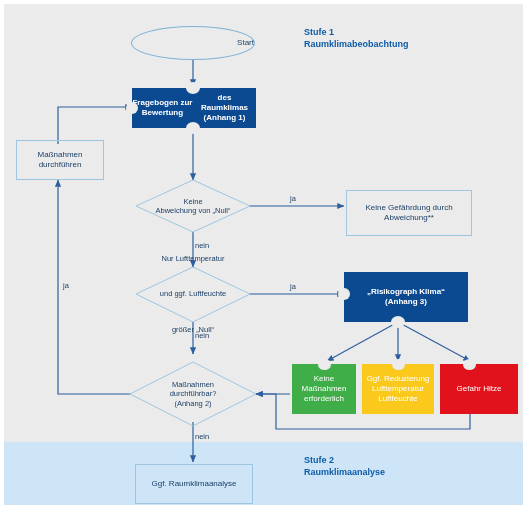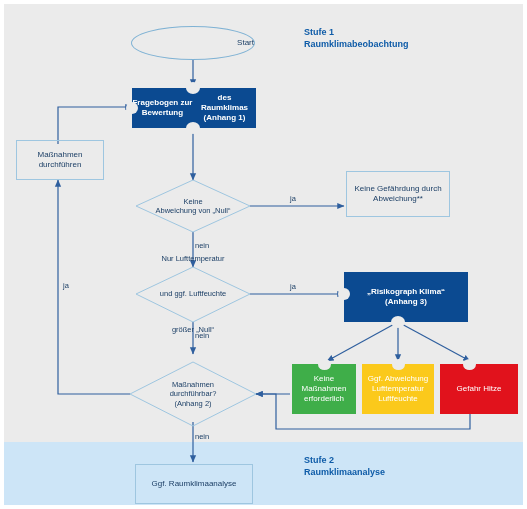--- a/index.html
+++ b/index.html
@@ -97,21 +97,21 @@
     <div class="node obox" style="left:12px;top:136px;width:88px;height:40px;flex-direction:column;">
       <span class="txt">Maßnahmen</span>
       <span class="txt">durchführen</span>
     </div>
 
     <div class="node dialbl" style="left:132px;top:188px;width:114px;height:28px;flex-direction:column;">
       <span class="txt">Keine</span>
       <span class="txt">Abweichung von „Null“</span>
     </div>
 
-    <div class="node obox" style="left:342px;top:167px;width:104px;height:46px;flex-direction:column;">
+    <div class="node obox" style="left:342px;top:186px;width:126px;height:46px;flex-direction:column;">
       <span class="txt">Keine Gefährdung durch</span>
       <span class="txt">Abweichung**</span>
     </div>
 
     <div class="node dialbl" style="left:132px;top:272px;width:114px;height:36px;flex-direction:column;gap:26px;">
       <span class="txt">Nur Lufttemperatur</span>
       <span class="txt">und ggf. Luftfeuchte</span>
       <span class="txt">größer „Null“</span>
     </div>
 
@@ -123,21 +123,21 @@
     <div class="notch" style="left:387px;top:312px;width:14px;height:12px;"></div>
 
     <div class="node gbox" style="left:288px;top:360px;width:64px;height:50px;flex-direction:column;">
       <span class="txt">Keine</span>
       <span class="txt">Maßnahmen</span>
       <span class="txt">erforderlich</span>
     </div>
     <div class="notch" style="left:314px;top:355px;width:13px;height:11px;"></div>
 
     <div class="node ybox" style="left:358px;top:360px;width:72px;height:50px;flex-direction:column;">
-      <span class="txt">Ggf. Abweichung</span>
+      <span class="txt">Ggf. Reduzierung</span>
       <span class="txt">Lufttemperatur</span>
       <span class="txt">Luftfeuchte</span>
     </div>
     <div class="notch" style="left:388px;top:355px;width:13px;height:11px;"></div>
 
     <div class="node rbox" style="left:436px;top:360px;width:78px;height:50px;flex-direction:column;">
       <span class="txt">Gefahr Hitze</span>
     </div>
     <div class="notch" style="left:459px;top:355px;width:13px;height:11px;"></div>
 

